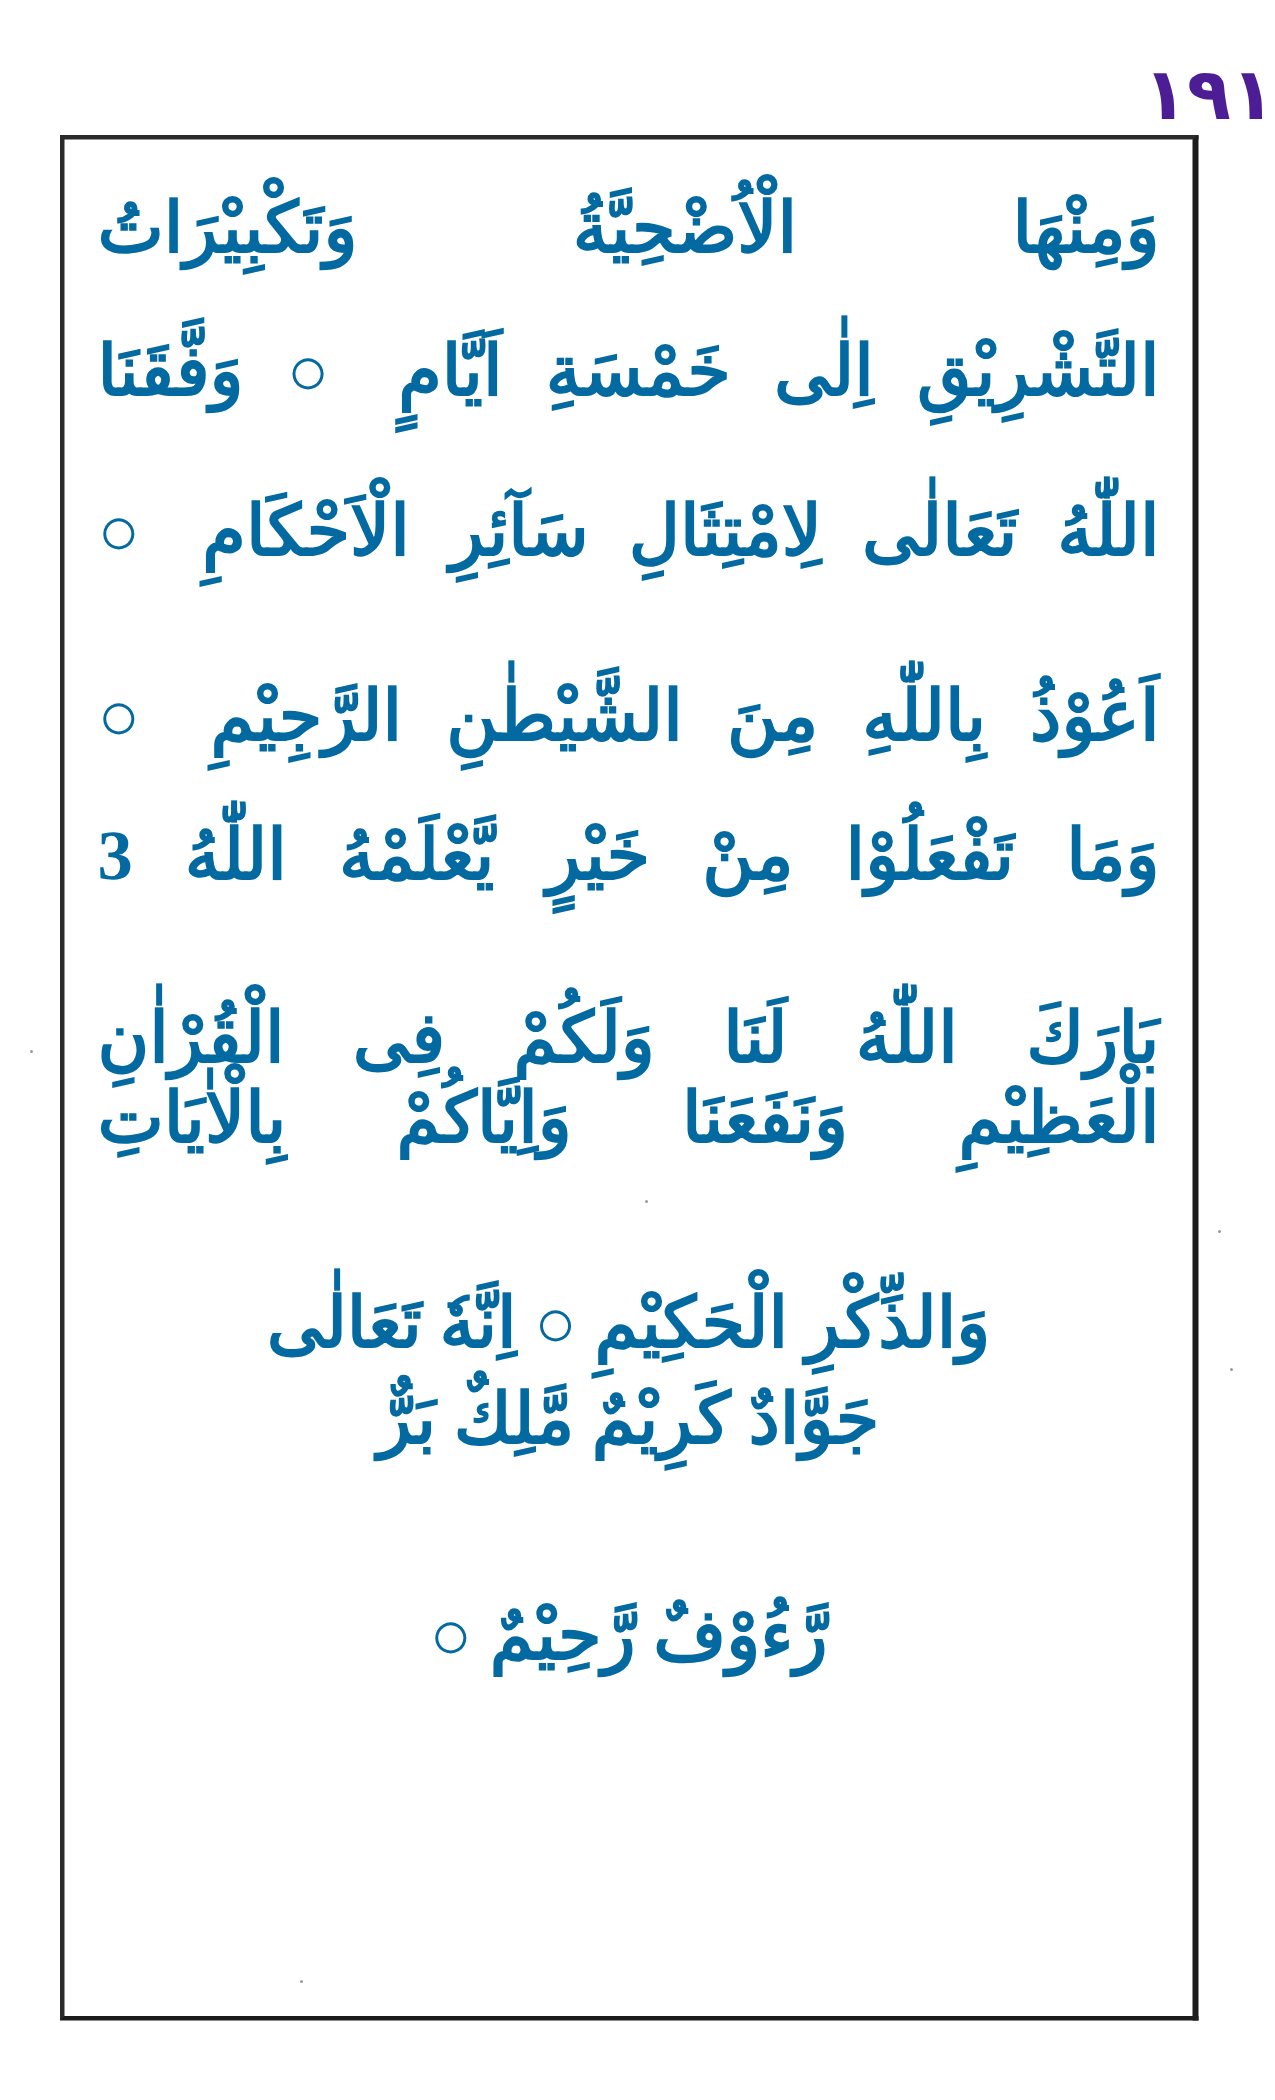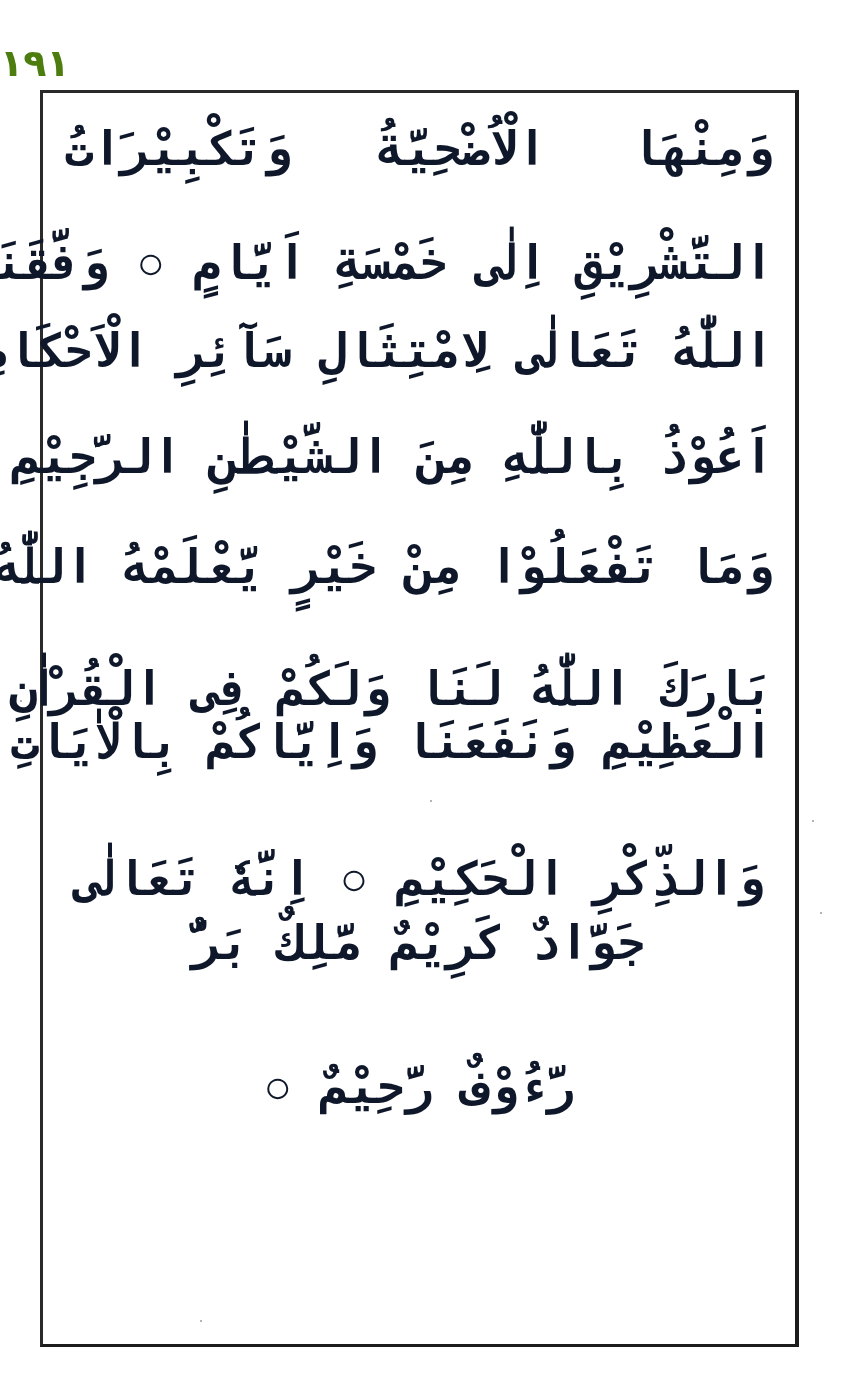--- a/index.html
+++ b/index.html
@@ -13,26 +13,26 @@
     position: relative;
     overflow: hidden;
     font-family: "DejaVu Sans", sans-serif;
     color: #111111;
   }
   .page-number {
     position: absolute;
     top: 38px;
     left: 0;
     width: 850px;
-    text-align: left;
-    font-size: 38px;
+    text-align: right;
+    font-size: 48px;
     font-weight: bold;
     line-height: 50px;
     letter-spacing: 2px;
-    color: #4d7c0f;
+    color: #4c1d95;
   }
   .frame {
     position: absolute;
     left: 40px;
     top: 90px;
     width: 752px;
     height: 1251px;
     border-top: 3px solid #2a2a2a;
     border-left: 3px solid #2a2a2a;
     border-bottom: 3px solid #1c1c1c;
@@ -45,37 +45,37 @@
     top: 0;
     width: 100%;
     direction: rtl;
   }
   .line {
     position: absolute;
     left: 22px;
     right: 22px;
     height: 100px;
     line-height: 100px;
-    font-family: Liberation Mono, monospace;
+    font-family: Liberation Serif, serif;
     font-size: 47px;
     font-weight: bold;
-    color: #0f172a;
+    color: #0369a1;
     text-align: justify;
     text-align-last: justify;
     white-space: nowrap;
     overflow: visible;
   }
   .line.center {
     text-align: center;
     text-align-last: center;
   }
   .line-1 { top: 10px; }
-  .line-2 { top: 124px; }
+  .line-2 { top: 105px; }
   .line-3 { top: 212px; }
-  .line-4 { top: 318px; }
+  .line-4 { top: 335px; }
   .line-5 { top: 428px; }
   .line-6 { top: 550px; }
   .line-7 { top: 603px; }
   .line-8 { top: 740px; }
   .line-9 { top: 804px; }
   .line-10 { top: 948px; }
   .specks span {
     position: absolute;
     width: 2px;
     height: 2px;

